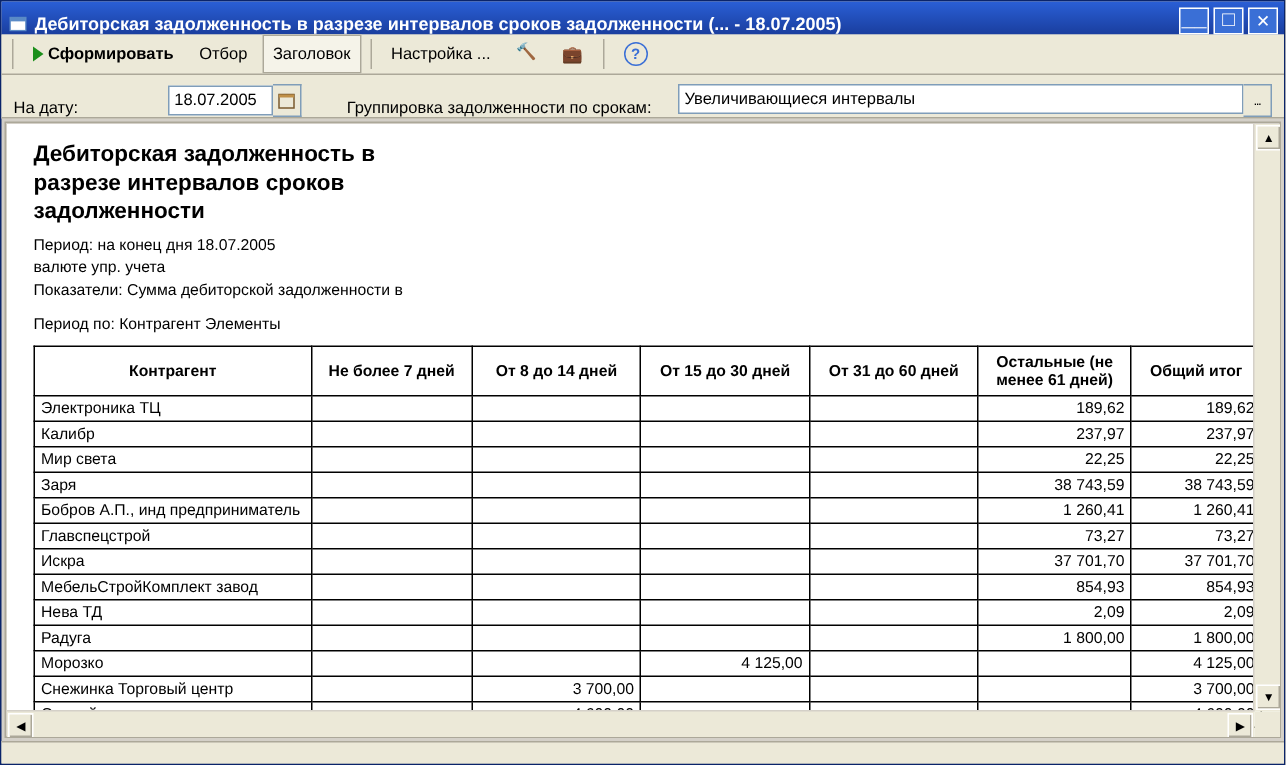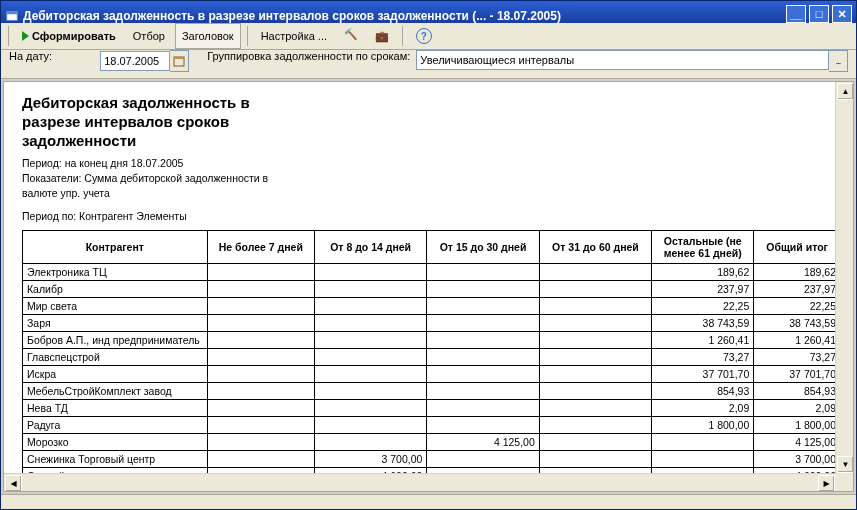--- a/index.html
+++ b/index.html
@@ -44,22 +44,23 @@
     gap: 3px;
   }
   .titlebar-btn {
     width: 18px; height: 16px;
     border: 1px solid #fff;
     background: #3a6fd6;
     color: #fff;
     display: flex;
     align-items: center;
     justify-content: center;
-    font-size: 11px;
+    font-size: 14px;
     cursor: pointer;
+    font-family: Liberation Mono, monospace;
   }
   .toolbar {
     background: #ece9d8;
     border-bottom: 1px solid #aca899;
     height: 26px;
     display: flex;
     align-items: center;
     padding: 0 4px;
     gap: 3px;
   }
@@ -101,23 +102,23 @@
   .suitcase-icon::before{content:"💼";font-size:11px;}
   .help-icon{
     width:14px;height:14px;border:1px solid #3a6fd6;border-radius:50%;
     display:flex;align-items:center;justify-content:center;color:#3a6fd6;font-weight:bold;font-size:10px;
   }
   .params-bar {
     background: #ece9d8;
     border-bottom: 1px solid #aca899;
     height: 28px;
     display: flex;
-    align-items: flex-start;
+    align-items: flex-end;
     padding: 0 8px;
-    gap: 6px;
+    gap: 18px;
   }
   .input-box {
     background: #fff;
     border: 1px solid #7f9db9;
     height: 18px;
     padding: 0 3px;
     font-family: inherit;
     font-size: 11px;
   }
   .date-field {
@@ -287,22 +288,22 @@
 
   <div class="report-area">
     <div class="report-content">
       <div class="report-title">
         <div>Дебиторская задолженность в</div>
         <div>разрезе интервалов сроков</div>
         <div>задолженности</div>
       </div>
       <div class="report-meta">
         <div>Период: на конец дня 18.07.2005</div>
+        <div>валюте упр. учета</div>
         <div>Показатели:  Сумма дебиторской задолженности в</div>
-        <div>валюте упр. учета</div>
       </div>
       <div class="report-subtotal">Период по:   Контрагент Элементы</div>
 
       <table class="data">
         <thead>
           <tr>
             <th style="width:170px">Контрагент</th>
             <th style="width:95px">Не более 7 дней</th>
             <th style="width:100px">От 8 до 14 дней</th>
             <th style="width:100px">От 15 до 30 дней</th>

